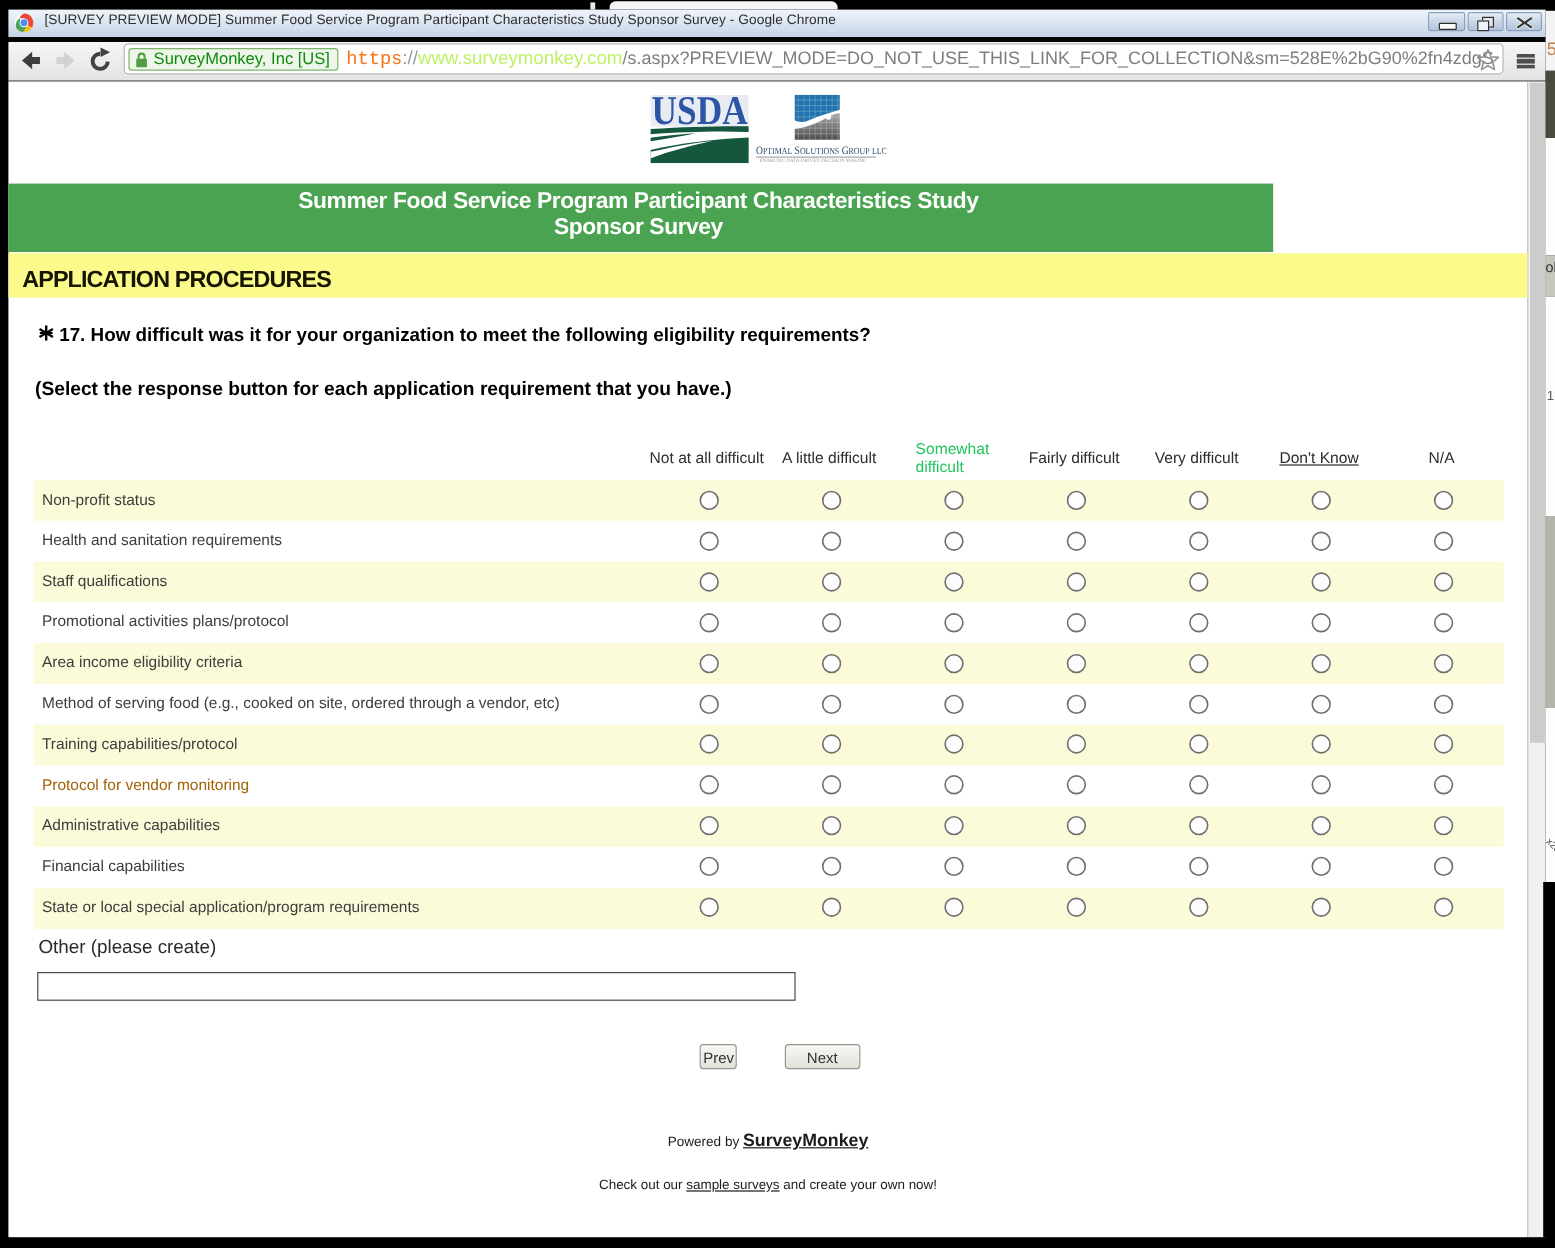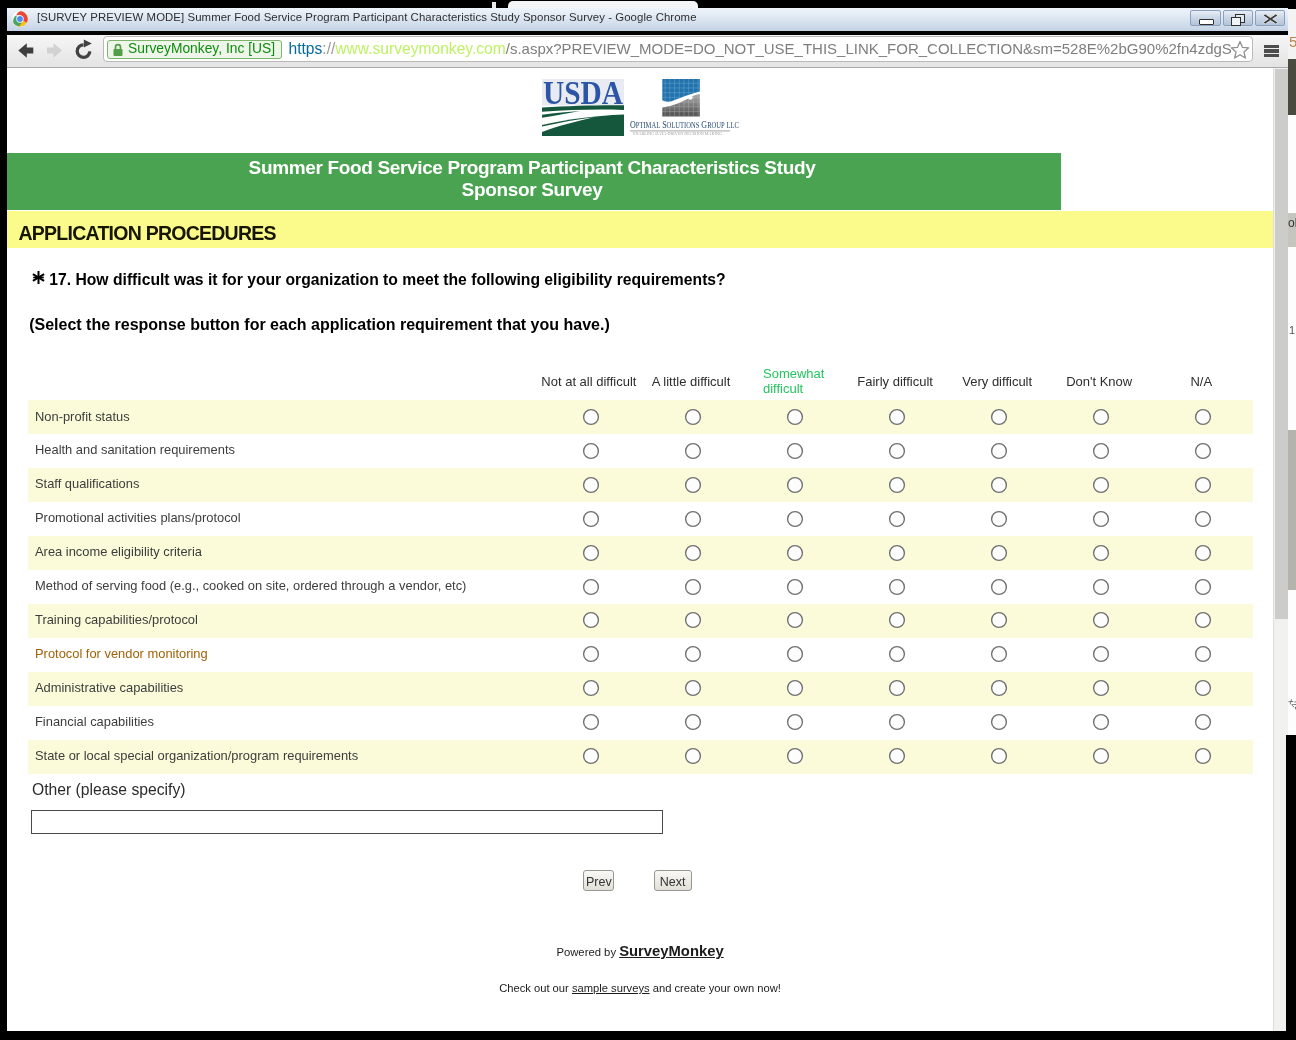--- a/index.html
+++ b/index.html
@@ -40,21 +40,21 @@
 <path d="M76.5 10.8 A6.3 6.3 0 1 0 82.8 17.4" stroke="#424242" stroke-width="3.3" fill="none"></path>
 <path d="M76.8 5.5 L76.8 13.6 L84.8 9.6 Z" fill="#424242"></path>
 </svg>
 <div class="abs" style="left:103px;top:36px;width:1150px;height:26px;background:#fff;border:1px solid #b9b9b9;border-radius:4px;box-sizing:border-box;"></div>
 <div class="abs" style="left:107px;top:39.5px;width:175px;height:19.5px;background:#edf6e8;border:1px solid #7cb46c;border-radius:3px;box-sizing:border-box;"></div>
 <svg class="abs" style="left:112px;top:42.5px;" width="12" height="14" viewBox="0 0 12 14">
 <rect x="1.5" y="6" width="9" height="7" rx="1" fill="#539e49"></rect>
 <path d="M3.5 6.5 V4.2 a2.5 2.5 0 0 1 5 0 V6.5" stroke="#539e49" stroke-width="1.7" fill="none"></path>
 </svg>
 <div class="abs" style="left:128px;top:42px;font-size:13.8px;line-height:13.8px;color:#0f8c0f;">SurveyMonkey, Inc [US]</div>
-<div class="abs" style="left:288.5px;top:41.2px;font-size:15.6px;line-height:15.6px;white-space:nowrap;color:#7e7e7e;"><span style="color:#0369a1;">https</span><span style="color:#9a9a9a;">://</span><span style="color:#bef264;">www.surveymonkey.com</span><span style="font-size:15px;">/s.aspx?PREVIEW_MODE=DO_NOT_USE_THIS_LINK_FOR_COLLECTION&amp;sm=528E%2bG90%2fn4zdgS</span></div>
+<div class="abs" style="left:288.5px;top:41.2px;font-size:15.6px;line-height:15.6px;white-space:nowrap;color:#7e7e7e;"><span style="color:#f97316;font-family:Liberation Mono, monospace;">https</span><span style="color:#9a9a9a;">://</span><span style="color:#bef264;">www.surveymonkey.com</span><span style="font-size:15px;">/s.aspx?PREVIEW_MODE=DO_NOT_USE_THIS_LINK_FOR_COLLECTION&amp;sm=528E%2bG90%2fn4zdgS</span></div>
 <svg class="abs" style="left:1230px;top:40px;" width="20" height="19" viewBox="0 0 20 19">
 <path d="M10 1.5 L12.4 7.3 L18.7 7.8 L13.9 11.9 L15.4 18 L10 14.7 L4.6 18 L6.1 11.9 L1.3 7.8 L7.6 7.3 Z" fill="none" stroke="#8f8f8f" stroke-width="1.3" stroke-linejoin="round"></path>
 </svg>
 <div class="abs" style="left:1263.5px;top:44.8px;width:15px;height:3.3px;background:#4e4e4e;"></div>
 <div class="abs" style="left:1263.5px;top:49.3px;width:15px;height:3.3px;background:#4e4e4e;"></div>
 <div class="abs" style="left:1263.5px;top:53.8px;width:15px;height:3.3px;background:#4e4e4e;"></div>
 <div class="abs" style="left:7px;top:68px;width:1266px;height:963px;background:#fff;"></div>
 <div class="abs" style="left:1273px;top:68px;width:15px;height:963px;background:#f1f1ef;border-left:1px solid #dededc;box-sizing:border-box;"></div>
 <div class="abs" style="left:1275px;top:69px;width:13px;height:550px;background:#ccccca;"></div>
 <div class="abs" style="left:1288px;top:9px;width:8px;height:50px;background:#f3f3f3;"></div>
@@ -115,21 +115,21 @@
 <path d="M12.1 3.2 L0.9 9.8"></path>
 <path d="M1.2 6.5 H11.8" stroke-width="1.6"></path>
 </g>
   </svg>
 <div class="abs" style="left:49.3px;top:271.5px;font-weight:bold;font-size:15.7px;line-height:15.7px;color:#000;white-space:nowrap;">17. How difficult was it for your organization to meet the following eligibility requirements?</div>
 <div class="abs" style="left:29.2px;top:317.4px;font-weight:bold;font-size:16px;line-height:16px;color:#000;white-space:nowrap;">(Select the response button for each application requirement that you have.)</div>
 <div class="abs" style="left:588.9px;top:373.8px;transform:translateX(-50%);font-size:13px;line-height:15px;color:#2d2d2d;white-space:nowrap;">Not at all difficult</div>
 <div class="abs" style="left:691.0px;top:373.8px;transform:translateX(-50%);font-size:13px;line-height:15px;color:#2d2d2d;white-space:nowrap;">A little difficult</div>
 <div class="abs" style="left:895.1px;top:373.8px;transform:translateX(-50%);font-size:13px;line-height:15px;color:#2d2d2d;white-space:nowrap;">Fairly difficult</div>
 <div class="abs" style="left:997.1999999999999px;top:373.8px;transform:translateX(-50%);font-size:13px;line-height:15px;color:#2d2d2d;white-space:nowrap;">Very difficult</div>
-<div class="abs" style="left:1099.2px;top:373.8px;transform:translateX(-50%);font-size:13px;line-height:15px;color:#2d2d2d;white-space:nowrap;">Don't Know</div>
+<div class="abs" style="left:1099.2px;top:373.8px;transform:translateX(-50%);font-size:13px;line-height:15px;color:#2d2d2d;white-space:nowrap;text-decoration:underline;">Don't Know</div>
 <div class="abs" style="left:1201.3000000000002px;top:373.8px;transform:translateX(-50%);font-size:13px;line-height:15px;color:#2d2d2d;white-space:nowrap;">N/A</div>
 <div class="abs" style="left:793.7px;top:365.5px;transform:translateX(-50%);font-size:13px;line-height:15px;color:#22c55e;white-space:nowrap;">Somewhat<br>difficult</div>
 <div class="abs" style="left:28px;top:400.30px;width:1225px;height:33.93px;background:#fbfbd9;"></div>
 <div class="abs" style="left:35px;top:410.50px;font-size:12.9px;line-height:12.9px;color:#3d3d3d;white-space:nowrap;">Non-profit status</div>
 <svg class="abs" style="left:582.00px;top:407.90px;" width="18" height="18">
     <circle cx="9" cy="9" r="7.4" fill="#fdfdfd" stroke="#6f6f6f" stroke-width="1.35"></circle>
   </svg>
 <svg class="abs" style="left:684.10px;top:407.90px;" width="18" height="18">
     <circle cx="9" cy="9" r="7.4" fill="#fdfdfd" stroke="#6f6f6f" stroke-width="1.35"></circle>
   </svg>
@@ -349,21 +349,21 @@
 <svg class="abs" style="left:990.30px;top:713.27px;" width="18" height="18">
     <circle cx="9" cy="9" r="7.4" fill="#fdfdfd" stroke="#6f6f6f" stroke-width="1.35"></circle>
   </svg>
 <svg class="abs" style="left:1092.30px;top:713.27px;" width="18" height="18">
     <circle cx="9" cy="9" r="7.4" fill="#fdfdfd" stroke="#6f6f6f" stroke-width="1.35"></circle>
   </svg>
 <svg class="abs" style="left:1194.40px;top:713.27px;" width="18" height="18">
     <circle cx="9" cy="9" r="7.4" fill="#fdfdfd" stroke="#6f6f6f" stroke-width="1.35"></circle>
   </svg>
 <div class="abs" style="left:28px;top:739.60px;width:1225px;height:33.93px;background:#fbfbd9;"></div>
-<div class="abs" style="left:35px;top:749.80px;font-size:12.9px;line-height:12.9px;color:#3d3d3d;white-space:nowrap;">State or local special organization/program requirements</div>
+<div class="abs" style="left:35px;top:749.80px;font-size:12.9px;line-height:12.9px;color:#3d3d3d;white-space:nowrap;">State or local special application/program requirements</div>
 <svg class="abs" style="left:582.00px;top:747.20px;" width="18" height="18">
     <circle cx="9" cy="9" r="7.4" fill="#fdfdfd" stroke="#6f6f6f" stroke-width="1.35"></circle>
   </svg>
 <svg class="abs" style="left:684.10px;top:747.20px;" width="18" height="18">
     <circle cx="9" cy="9" r="7.4" fill="#fdfdfd" stroke="#6f6f6f" stroke-width="1.35"></circle>
   </svg>
 <svg class="abs" style="left:786.20px;top:747.20px;" width="18" height="18">
     <circle cx="9" cy="9" r="7.4" fill="#fdfdfd" stroke="#6f6f6f" stroke-width="1.35"></circle>
   </svg>
 <svg class="abs" style="left:888.20px;top:747.20px;" width="18" height="18">
@@ -371,17 +371,17 @@
   </svg>
 <svg class="abs" style="left:990.30px;top:747.20px;" width="18" height="18">
     <circle cx="9" cy="9" r="7.4" fill="#fdfdfd" stroke="#6f6f6f" stroke-width="1.35"></circle>
   </svg>
 <svg class="abs" style="left:1092.30px;top:747.20px;" width="18" height="18">
     <circle cx="9" cy="9" r="7.4" fill="#fdfdfd" stroke="#6f6f6f" stroke-width="1.35"></circle>
   </svg>
 <svg class="abs" style="left:1194.40px;top:747.20px;" width="18" height="18">
     <circle cx="9" cy="9" r="7.4" fill="#fdfdfd" stroke="#6f6f6f" stroke-width="1.35"></circle>
   </svg>
-<div class="abs" style="left:32px;top:782.3px;font-size:15.7px;line-height:15.7px;color:#2b2b2b;">Other (please specify)</div>
+<div class="abs" style="left:32px;top:782.3px;font-size:15.7px;line-height:15.7px;color:#2b2b2b;">Other (please create)</div>
 <div class="abs" style="left:30.5px;top:810px;width:632px;height:24px;border:1px solid #4a4a4a;background:#fff;box-sizing:border-box;"></div>
 <div class="abs" style="left:583.3px;top:870.2px;width:31px;height:21.2px;background:linear-gradient(#f8f8f5,#e2e0d8);border:1px solid #98978f;border-radius:3px;box-sizing:border-box;text-align:center;line-height:22px;font-size:12.5px;color:#333;">Prev</div>
-<div class="abs" style="left:653.7px;top:870.2px;width:38px;height:21.2px;background:linear-gradient(#f8f8f5,#e2e0d8);border:1px solid #98978f;border-radius:3px;box-sizing:border-box;text-align:center;line-height:22px;font-size:12.5px;color:#333;">Next</div>
+<div class="abs" style="left:653.7px;top:870.2px;width:63px;height:21.2px;background:linear-gradient(#f8f8f5,#e2e0d8);border:1px solid #98978f;border-radius:3px;box-sizing:border-box;text-align:center;line-height:22px;font-size:12.5px;color:#333;">Next</div>
 <div class="abs" style="left:7px;top:942.4px;width:1266px;text-align:center;color:#1c1c1c;line-height:17px;"><span style="font-size:11.3px;">Powered by </span><span style="font-size:14.8px;font-weight:bold;text-decoration:underline;">SurveyMonkey</span></div>
 <div class="abs" style="left:7px;top:982px;width:1266px;text-align:center;font-size:11.2px;line-height:12.9px;color:#1c1c1c;">Check out our <span style="text-decoration:underline;">sample surveys</span> and create your own now!</div>
 </body></html>

